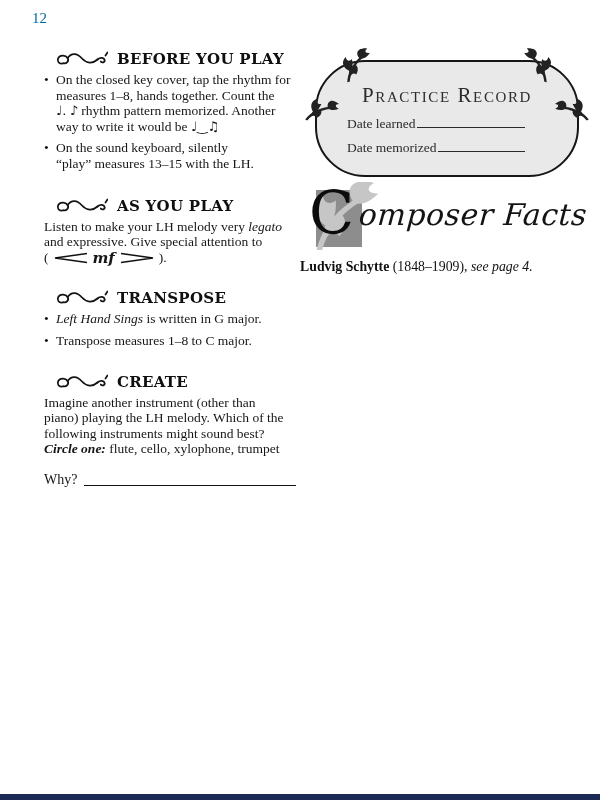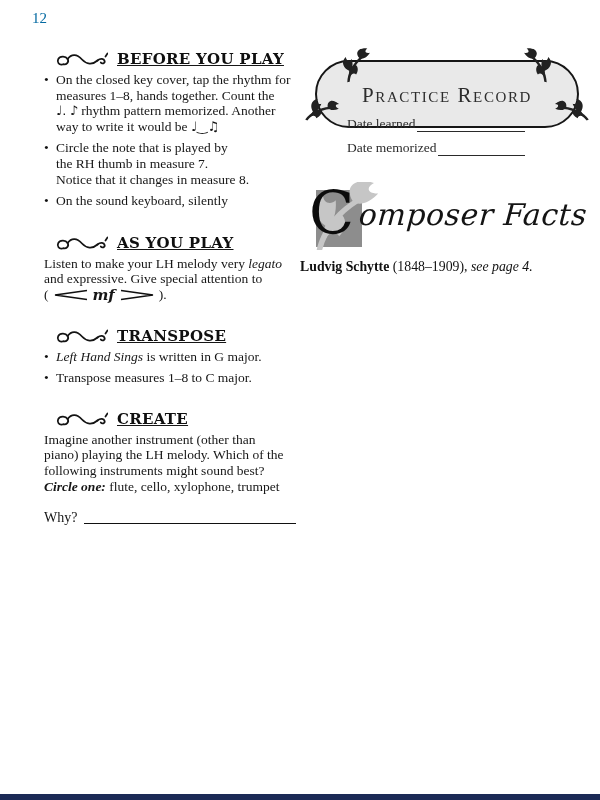--- a/index.html
+++ b/index.html
@@ -14,22 +14,22 @@
   }
   .page-number{
     position:absolute;left:32px;top:10px;
     font-size:15px;color:#0369a1;
   }
   
   .left-col{
     position:absolute;left:44px;top:50px;width:252px;
   }
   .section-header{
-    display:flex;align-items:center;gap:9px;
-    margin-left:12px;margin-bottom:4px;text-decoration:underline;
+    display:flex;align-items:flex-start;gap:9px;
+    margin-left:12px;margin-bottom:4px;
   }
   .section-title{
     font-family:"DejaVu Serif", serif;
     font-weight:bold;font-size:15px;letter-spacing:.3px;color:#0f0f0f;
   }
   .flourish{flex:0 0 auto;display:block;}
   .body-text{font-size:13.5px;line-height:15.6px;color:#161616;}
   .bullet{
     position:relative;padding-left:12px;margin-bottom:6px;
   }
@@ -52,31 +52,31 @@
   .circle-line{font-size:13.5px;}
   .why-line{
     margin-top:15px;display:flex;align-items:flex-start;font-size:14px;
   }
   .why-rule{
     flex:1 1 auto;border-bottom:1.4px solid #111;
     margin-left:7px;height:13px;
   }
   
   .pr-box{
-    position:absolute;left:315px;top:60px;width:264px;height:68px;
+    position:absolute;left:315px;top:60px;width:264px;height:117px;
     background:#e9e9e9;border:2.4px solid #161616;border-radius:50px;
     box-sizing:border-box;
   }
   .pr-title{
     text-align:center;margin-top:21px;
     font-variant:small-caps;font-size:21px;letter-spacing:1.6px;
     color:#2d2d2d;
   }
   .pr-row{
-    display:flex;align-items:flex-end;
+    display:flex;align-items:flex-start;
     margin:8px 52px 0 30px;font-size:13.5px;color:#2a2a2a;
   }
   .pr-rule{
     flex:1 1 auto;border-bottom:1.2px solid #2a2a2a;height:11px;margin-left:1px;
   }
   .leaf{position:absolute;}
   .leaf-tl{left:20px;top:-12px;transform:rotate(-10deg);}
   .leaf-tr{right:20px;top:-12px;transform:scaleX(-1) rotate(-10deg);}
   .leaf-ml{left:-14px;top:34px;transform:rotate(25deg);}
   .leaf-mr{right:-14px;top:34px;transform:scaleX(-1) rotate(25deg);}
@@ -140,26 +140,22 @@
         <span class="section-title">BEFORE YOU PLAY</span>
       </div>
       <div class="body-text">
         <div class="bullet">
           <span class="ln">On the closed key cover, tap the rhythm for</span>
           <span class="ln">measures 1–8, hands together.  Count the</span>
           <span class="ln"><span class="mus">♩.</span> <span class="mus">♪</span><span> rhythm pattern memorized.  Another</span></span>
           <span class="ln"><span>way to write it would be </span><span class="mus">♩‿♫</span></span>
         </div>
         <div class="bullet">
-          <span class="ln">Circle the note that is played by</span>
-          <span class="ln">the RH thumb in measure 7.</span>
-          <span class="ln">Notice that it changes in measure 8.</span>
-        </div>
-        <div class="bullet">
           <span class="ln">On the sound keyboard, silently</span>
+          <span class="ln">“play” measures 13–15 with the LH.</span>
         </div>
       </div>
     </div>
 
     <div class="sect gap-lg">
       <div class="section-header">
         <svg class="flourish" viewBox="0 0 52 16" width="52" height="16">
             <use href="#flourish-path"></use>
           </svg>
         <span class="section-title">AS YOU PLAY</span>

